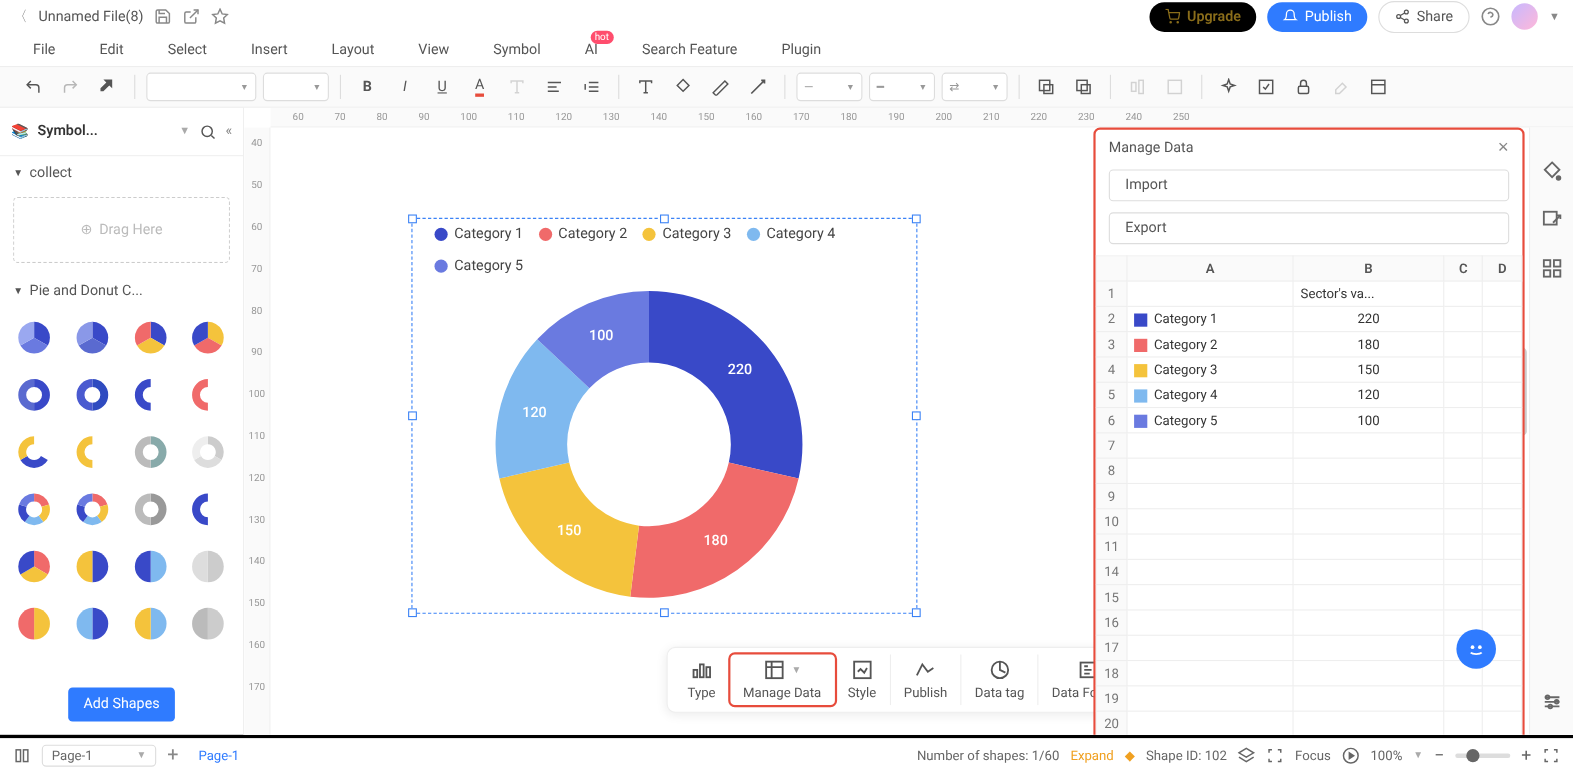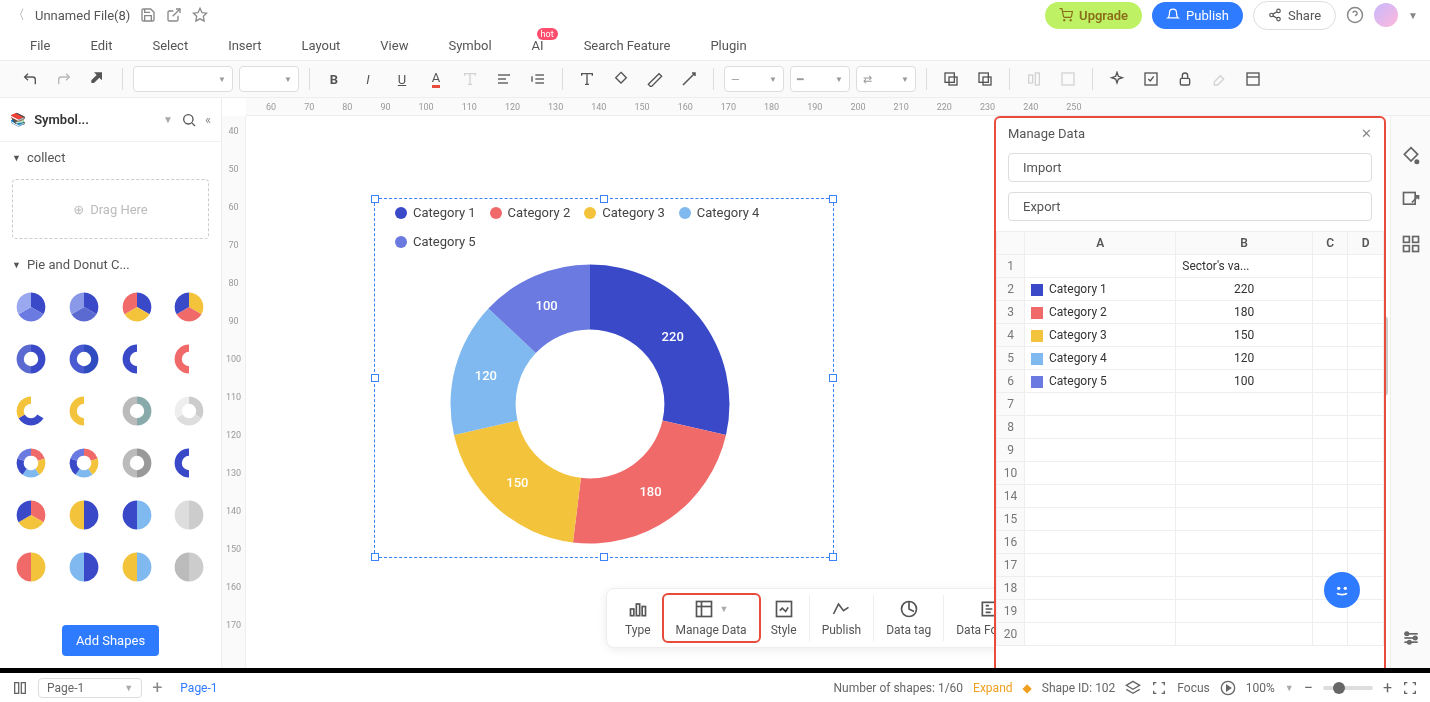--- a/index.html
+++ b/index.html
@@ -4,21 +4,21 @@
 <style>
   * { box-sizing: border-box; margin: 0; padding: 0; font-family: -apple-system, BlinkMacSystemFont, "Segoe UI", Roboto, sans-serif; }
   body { width: 1430px; height: 702px; background: #fff; overflow: hidden; font-size: 13px; color: #333; }
 
   
   .titlebar { height: 30px; display: flex; align-items: center; padding: 0 12px; gap: 10px; }
   .titlebar .back { color: #888; cursor: pointer; }
   .titlebar .filename { color: #555; }
   .titlebar .icon { color: #888; cursor: pointer; display:inline-flex; align-items:center;}
   .titlebar .spacer { flex: 1; }
-  .btn-upgrade { background: #bef264; color: #8a6d1a; padding: 6px 14px; border-radius: 16px; font-weight: 600; display:flex; align-items:center; gap:6px; cursor:pointer; }
+  .btn-upgrade { background: #000000; color: #8a6d1a; padding: 6px 14px; border-radius: 16px; font-weight: 600; display:flex; align-items:center; gap:6px; cursor:pointer; }
   .btn-publish { background: #2f7bff; color: #fff; padding: 6px 14px; border-radius: 16px; display:flex; align-items:flex-start; gap:6px; cursor:pointer; }
   .btn-share { background:#fff; border:1px solid #ddd; color:#555; padding:6px 14px; border-radius:16px; display:flex; align-items:center; gap:6px; cursor:pointer; }
   .avatar { width:24px; height:24px; border-radius:50%; background: linear-gradient(135deg,#c7b8ff,#ffb8d9); }
   .caret { font-size:10px; color:#888; }
 
   
   .menubar { height: 30px; display:flex; align-items:center; padding: 0 30px; gap: 40px; color:#555; position:relative;}
   .menubar .item { cursor:pointer; position:relative;}
   .hot-badge { position:absolute; top:-10px; right:-14px; background:#ff4d6d; color:#fff; font-size:9px; padding:1px 4px; border-radius:6px; }
 
@@ -83,21 +83,21 @@
   .color-sq{display:inline-block;width:12px;height:12px; margin-right:6px; vertical-align:middle;}
 
   
   .rightrail{ position:absolute; top:0; right:0; width:40px; height:100%; background:#fafafa; border-left:1px solid #eee; display:flex; flex-direction:column; align-items:center; padding-top:30px; gap:24px;}
   .rail-icon{ color:#666; cursor:pointer;}
 
   
   .chat-bubble{ position:absolute; right:70px; bottom:60px; width:36px; height:36px; border-radius:50%; background:#2f7bff; display:flex; align-items:center; justify-content:center; color:#fff; cursor:pointer;}
 
   
-  .bottombar{ height:34px; border-top:5px solid #000000; display:flex; align-items:center; padding:0 12px; gap:10px; font-size:12px; color:#666;}
+  .bottombar{ height:34px; border-top:3px solid #000000; display:flex; align-items:center; padding:0 12px; gap:10px; font-size:12px; color:#666;}
   .page-combo{ border:1px solid #ddd; border-radius:4px; padding:2px 8px; display:flex; align-items:center; gap:40px; cursor:pointer; min-width:100px; justify-content:space-between;}
   .tab-active{ color:#2f7bff; padding:0 8px;}
   .bottom-spacer{flex:1;}
   .expand{ color:#f0a020; cursor:pointer;}
   .zoom-slider{ width:50px; height:4px; background:#ddd; border-radius:2px; position:relative;}
   .zoom-thumb{position:absolute; left:10px; top:-4px; width:12px; height:12px; background:#666; border-radius:50%;}
   .v-scroll{ position:absolute; right:42px; top:200px; width:8px; height:80px; background:#ccc; border-radius:4px;}
 
   svg { display:block; }
 </style>
@@ -743,20 +743,27 @@
                   <td></td>
                 </tr>
                 <tr>
                   <td class="rownum">10</td>
                   <td></td>
                   <td></td>
                   <td></td>
                   <td></td>
                 </tr>
                 <tr>
+                  <td class="rownum">11</td>
+                  <td></td>
+                  <td></td>
+                  <td></td>
+                  <td></td>
+                </tr>
+                <tr>
                   <td class="rownum">14</td>
                   <td></td>
                   <td></td>
                   <td></td>
                   <td></td>
                 </tr>
                 <tr>
                   <td class="rownum">15</td>
                   <td></td>
                   <td></td>

